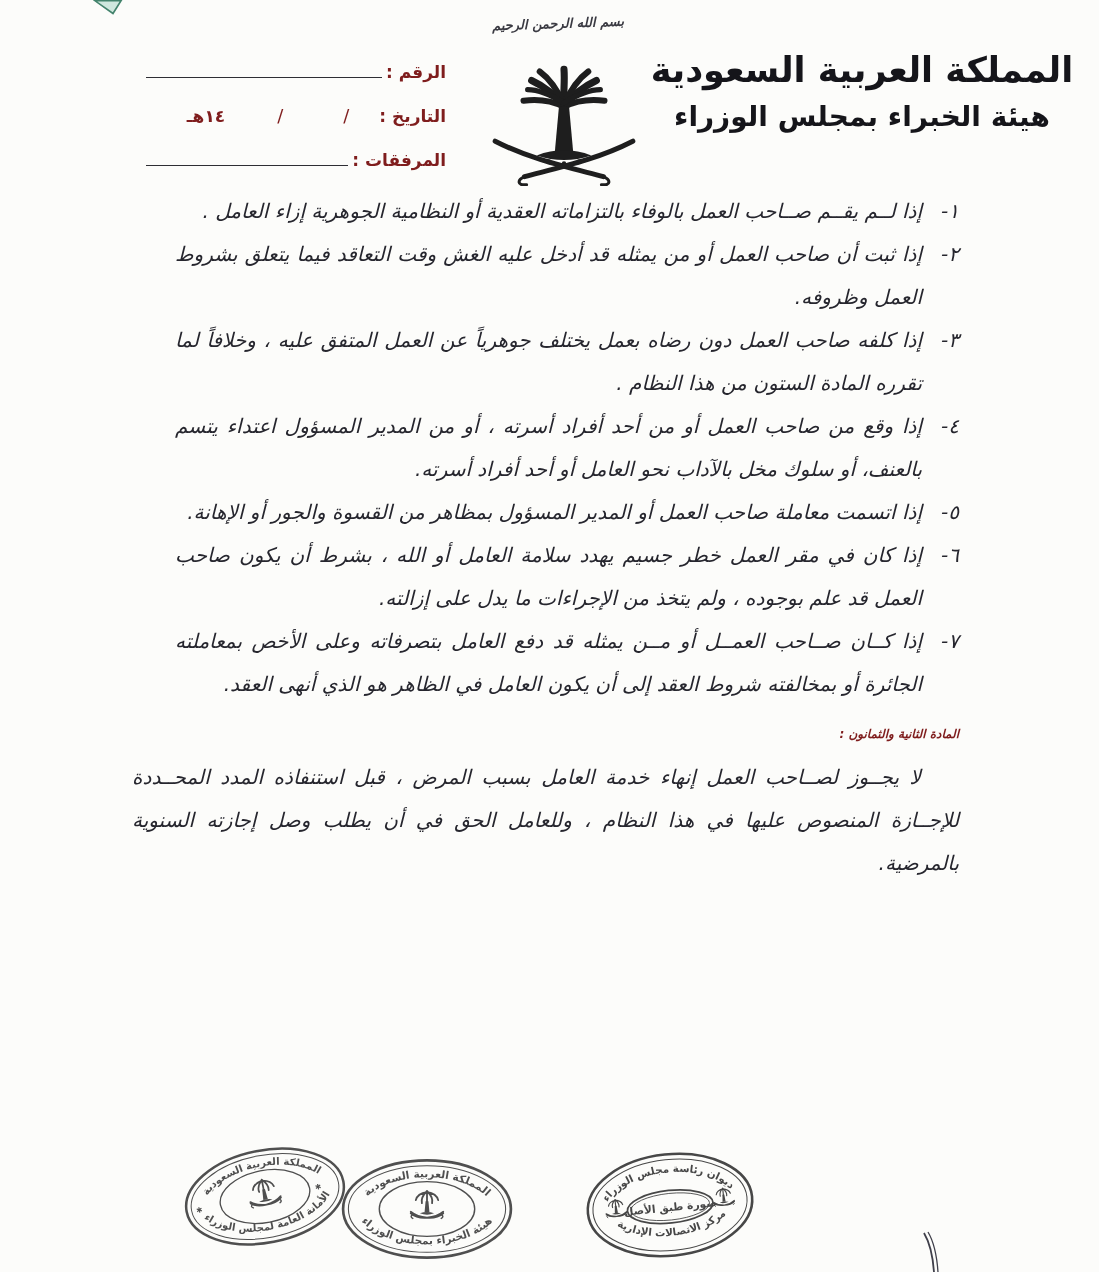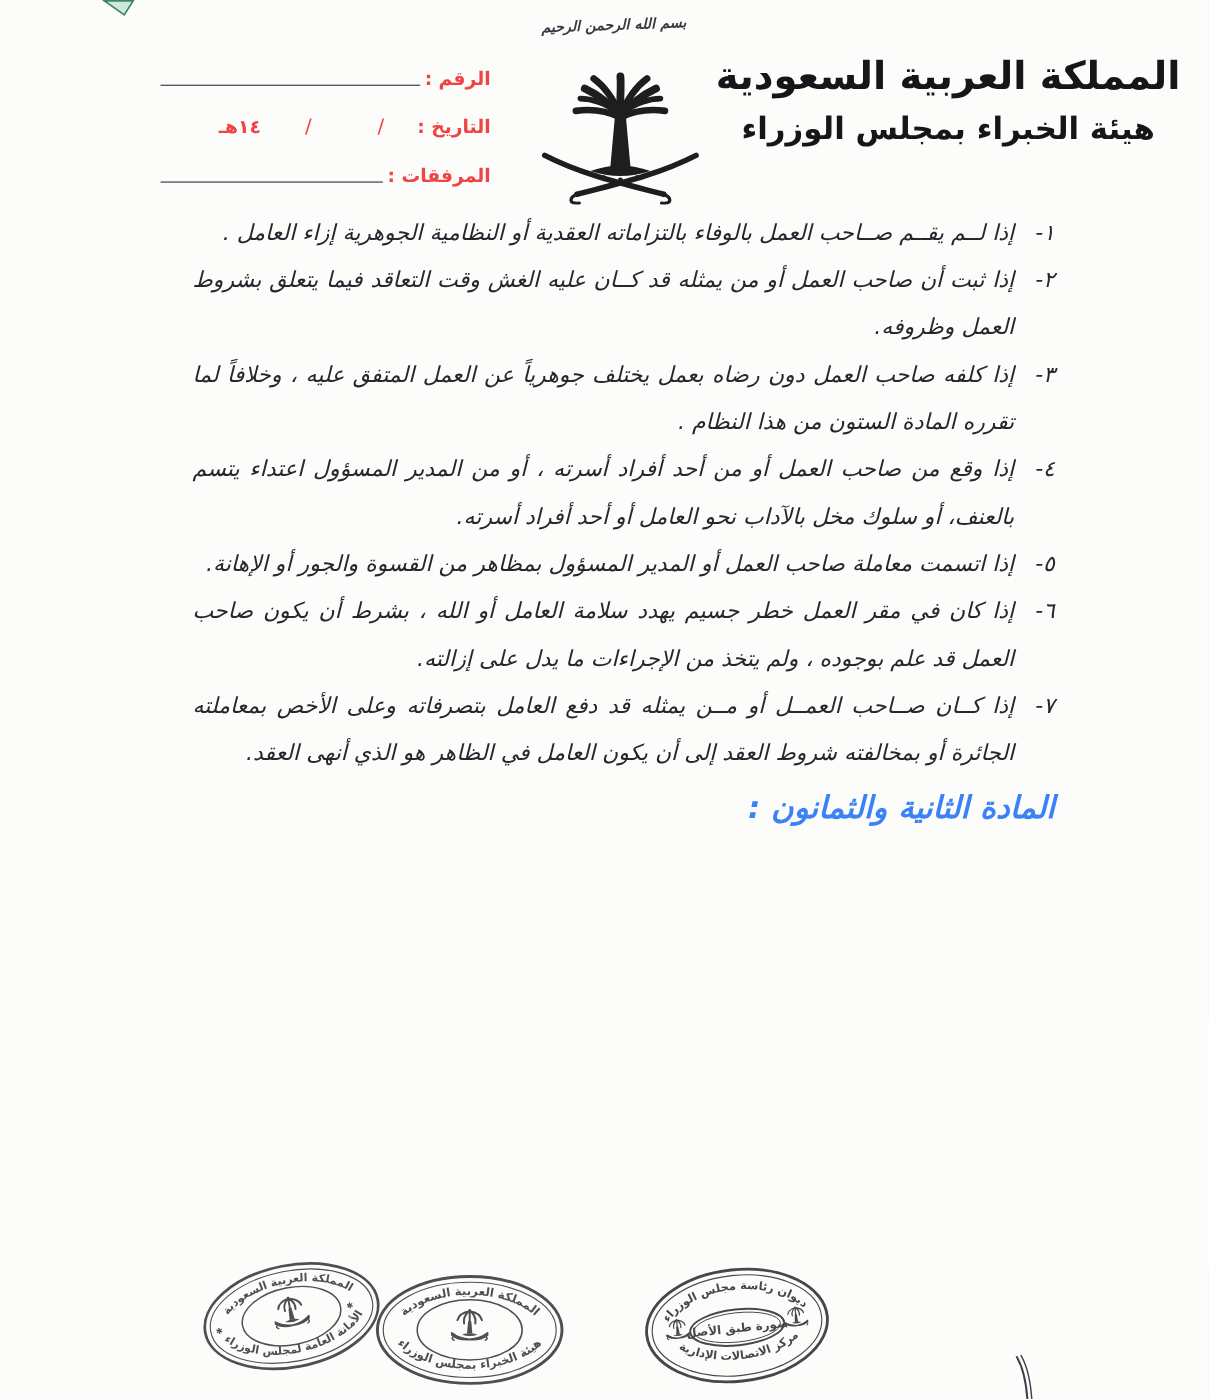--- a/index.html
+++ b/index.html
@@ -21,39 +21,39 @@
   }
   .brand{
     position:absolute;right:12px;top:44px;width:450px;
     text-align:center;color:#15151a;
   }
   .brand-line1{font-size:35px;font-weight:bold;line-height:1.5;}
   .brand-line2{font-size:28px;font-weight:bold;line-height:1.4;}
   .emblem{position:absolute;left:478px;top:56px;}
   .form-fields{
     position:absolute;left:146px;top:56px;width:300px;
-    direction:rtl;font-size:17px;font-weight:bold;color:#ef4444;
+    direction:rtl;font-size:17px;font-weight:bold;color:#7f1d1d;
   }
   .field-row{display:flex;align-items:flex-end;height:26px;margin-bottom:18px;}
   .field-label{white-space:nowrap;}
   .fill-line{flex:1;border-bottom:1.6px solid #2e2e34;margin-right:4px;transform:translateY(-4px);}
   .date-parts{display:flex;flex:1;align-items:flex-end;}
   .date-slash{margin:0 30px;font-weight:normal;font-size:18px;}
-  .date-year{margin-right:10px;}
+  .date-year{margin-right:22px;}
   
   .doc-body{
     position:absolute;left:132px;top:190px;width:827px;
     direction:rtl;
     font-size:20px;line-height:43px;font-style:italic;
     text-align:justify;color:#26262e;
   }
   .clause{display:flex;}
   .clause-num{flex:0 0 37px;}
   .clause-text{flex:1;text-align:justify;margin-left:43px;}
-  .article-heading{font-weight:bold;font-style:italic;font-size:28px;margin-top:7px;color:#3b82f6;}
+  .article-heading{font-weight:bold;font-style:italic;font-size:12px;margin-top:7px;color:#7f1d1d;}
   .article-para{text-indent:38px;margin:0;}
   
   .stamp{position:absolute;color:#4f4f4f;}
   .stamp svg{display:block;}
   .stamp-1{left:181px;top:1146px;transform:rotate(-11deg);}
   .stamp-2{left:334px;top:1156px;}
   .stamp-3{left:584px;top:1150px;transform:rotate(-6deg);color:#474747;}
   .stamp text{font-family:"DejaVu Sans",sans-serif;font-weight:bold;}
   .pen-mark{position:absolute;left:920px;top:1230px;}
   .hidden-defs{position:absolute;width:0;height:0;}
@@ -132,21 +132,21 @@
     </div>
   </div>
 
   <div class="doc-body">
     <div class="clause">
       <span class="clause-num">١-</span>
       <span class="clause-text">إذا لــم يقــم صــاحب العمل بالوفاء بالتزاماته العقدية أو النظامية الجوهرية إزاء العامل .</span>
     </div>
     <div class="clause">
       <span class="clause-num">٢-</span>
-      <span class="clause-text">إذا ثبت أن صاحب العمل أو من يمثله قد كــان عليه الغش وقت التعاقد فيما يتعلق بشروط العمل وظروفه.</span>
+      <span class="clause-text">إذا ثبت أن صاحب العمل أو من يمثله قد أدخل عليه الغش وقت التعاقد فيما يتعلق بشروط العمل وظروفه.</span>
     </div>
     <div class="clause">
       <span class="clause-num">٣-</span>
       <span class="clause-text">إذا كلفه صاحب العمل دون رضاه بعمل يختلف جوهرياً عن العمل المتفق عليه ، وخلافاً لما تقرره المادة الستون من هذا النظام .</span>
     </div>
     <div class="clause">
       <span class="clause-num">٤-</span>
       <span class="clause-text">إذا وقع من صاحب العمل أو من أحد أفراد أسرته ، أو من المدير المسؤول اعتداء يتسم بالعنف، أو سلوك مخل بالآداب نحو العامل أو أحد أفراد أسرته.</span>
     </div>
     <div class="clause">
@@ -156,20 +156,21 @@
     <div class="clause">
       <span class="clause-num">٦-</span>
       <span class="clause-text">إذا كان في مقر العمل خطر جسيم يهدد سلامة العامل أو الله ، بشرط أن يكون صاحب العمل قد علم بوجوده ، ولم يتخذ من الإجراءات ما يدل على إزالته.</span>
     </div>
     <div class="clause">
       <span class="clause-num">٧-</span>
       <span class="clause-text">إذا كــان صــاحب العمــل أو مــن يمثله قد دفع العامل بتصرفاته وعلى الأخص بمعاملته الجائرة أو بمخالفته شروط العقد إلى أن يكون العامل في الظاهر هو الذي أنهى العقد.</span>
     </div>
 
     <div class="article-heading">المادة الثانية والثمانون :</div>
+    <p class="article-para">لا يجــوز لصــاحب العمل إنهاء خدمة العامل بسبب المرض ، قبل استنفاذه المدد المحــددة للإجــازة المنصوص عليها في هذا النظام ، وللعامل الحق في أن يطلب وصل إجازته السنوية بالمرضية.</p>
 
   </div>
 
   <div class="stamp stamp-1">
     <svg width="168" height="101" viewBox="0 0 200 120">
       <ellipse cx="100" cy="60" rx="95" ry="55" fill="none" stroke="currentColor" stroke-width="3"></ellipse>
       <ellipse cx="100" cy="60" rx="89" ry="49" fill="none" stroke="currentColor" stroke-width="1.2"></ellipse>
       <ellipse cx="100" cy="60" rx="54" ry="31" fill="none" stroke="currentColor" stroke-width="1.6"></ellipse>
       <defs>
         <path id="s1-top" d="M22 68 A78 44 0 0 1 178 68"></path>

